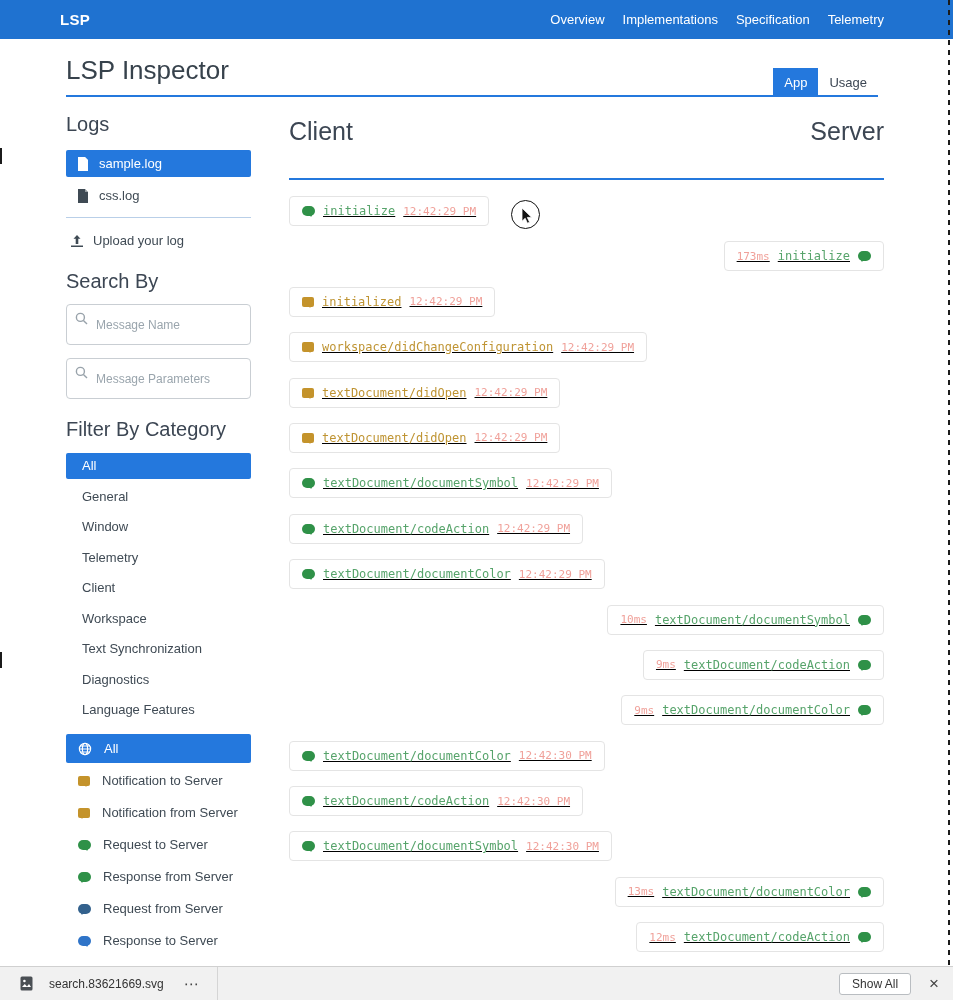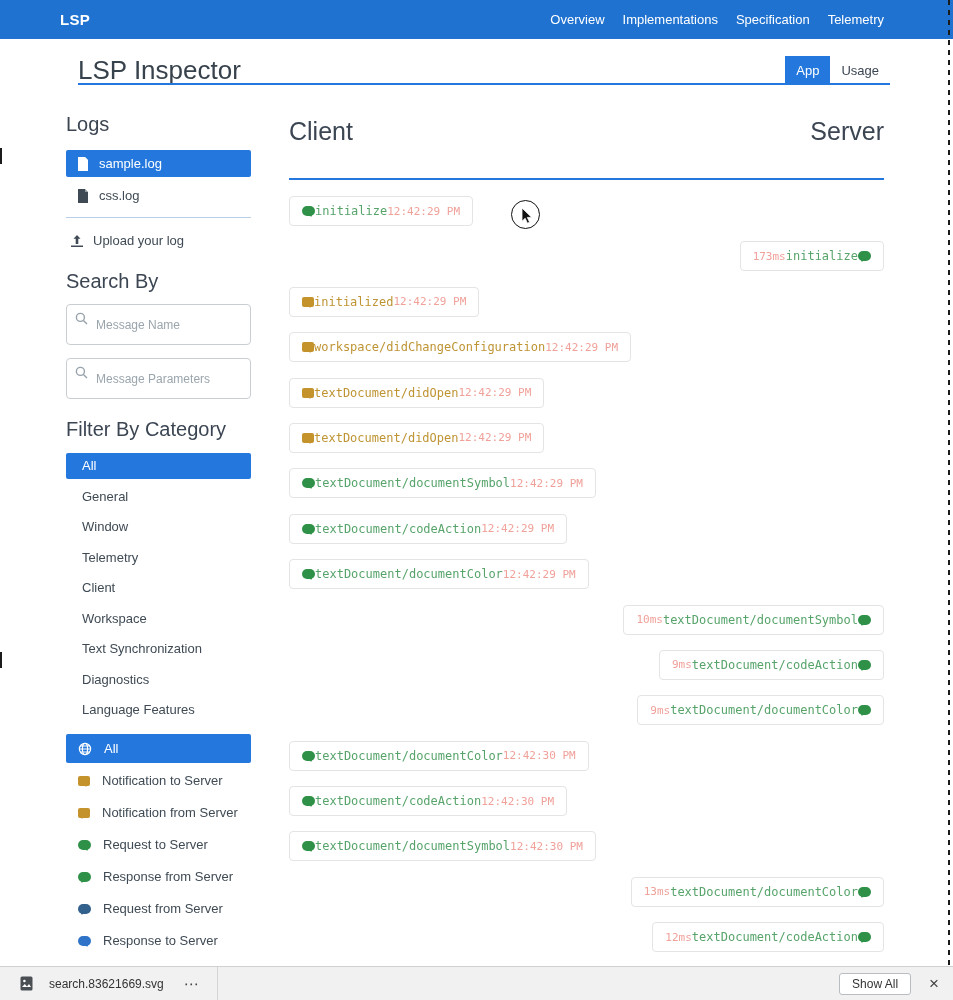--- a/index.html
+++ b/index.html
@@ -10,21 +10,21 @@
   }
   
   .navbar{
     position:absolute;top:0;left:0;width:953px;height:39px;background:#1f72d0;
     display:flex;align-items:center;box-sizing:border-box;padding:0 69px 0 60px;
   }
   .brand{color:#fff;font-size:15px;font-weight:bold;letter-spacing:.3px;}
   .nav-links{margin-left:auto;display:flex;gap:18px;}
   .nav-link{color:#ffffff;font-size:13px;cursor:pointer;}
   
-  .page-header{position:absolute;top:39px;left:78px;width:812px;height:46px;}
+  .page-header{position:absolute;top:39px;left:66px;width:812px;height:58px;}
   .page-title{position:absolute;left:0;top:16px;font-size:26px;color:#37424c;}
   .header-rule{position:absolute;left:0;bottom:0;width:100%;height:2px;background:#2478dd;}
   .header-tabs{position:absolute;right:0;bottom:0;display:flex;}
   .tab{padding:0 11px;height:29px;line-height:29px;font-size:13px;color:#3c4653;cursor:pointer;}
   .tab.active{background:#2478dd;color:#fff;}
   
   .sidebar{position:absolute;top:105px;left:66px;width:185px;}
   .side-heading{font-size:20px;line-height:26px;color:#3c4653;margin:0;font-weight:400;}
   #h-logs{margin-top:6px;}
   .log-list{margin-top:13px;}
@@ -69,22 +69,22 @@
   .c-blue{color:#2f74c8;}
   
   .main{position:absolute;top:105px;left:289px;width:595px;}
   .col-heading{font-size:25px;line-height:32px;color:#3c4653;font-weight:400;}
   #client-heading{margin-top:10px;}
   #server-heading{position:absolute;top:10px;right:0;}
   .timeline{margin-top:31px;border-top:2px solid #2478dd;border-bottom:2px solid #2478dd;
     height:782px;box-sizing:content-box;padding-top:16px;overflow:hidden;}
   .msg-row{height:30px;margin-bottom:15.4px;}
   .msg-row.server{text-align:right;}
-  .msg-box{display:inline-flex;align-items:center;gap:0;height:30px;box-sizing:border-box;
-    padding:0 12px;border:1px solid #e4e4e4;border-radius:4px;background:#fff;cursor:pointer;}
+  .msg-box{display:inline-flex;align-items:center;gap:8px;height:30px;box-sizing:border-box;
+    padding:0 12px;border:1px solid #e4e4e4;border-radius:4px;background:#fff;cursor:pointer;text-decoration:underline;}
   .msg-name{font-family:"DejaVu Sans Mono",monospace;font-size:12px;white-space:nowrap;}
   .msg-name.green{color:#57a46b;}
   .msg-name.gold{color:#bf9433;}
   .msg-time,.msg-duration{font-family:"DejaVu Sans Mono",monospace;font-size:11px;color:#f0a19a;white-space:nowrap;}
   
   .click-circle{position:absolute;left:511px;top:200px;width:29px;height:29px;border:1.6px solid #111;
     border-radius:50%;box-sizing:border-box;z-index:6;}
   .click-circle svg{position:absolute;left:9px;top:6px;}
   
   .capture-right{position:absolute;top:0;right:3px;width:2px;height:966px;z-index:5;

